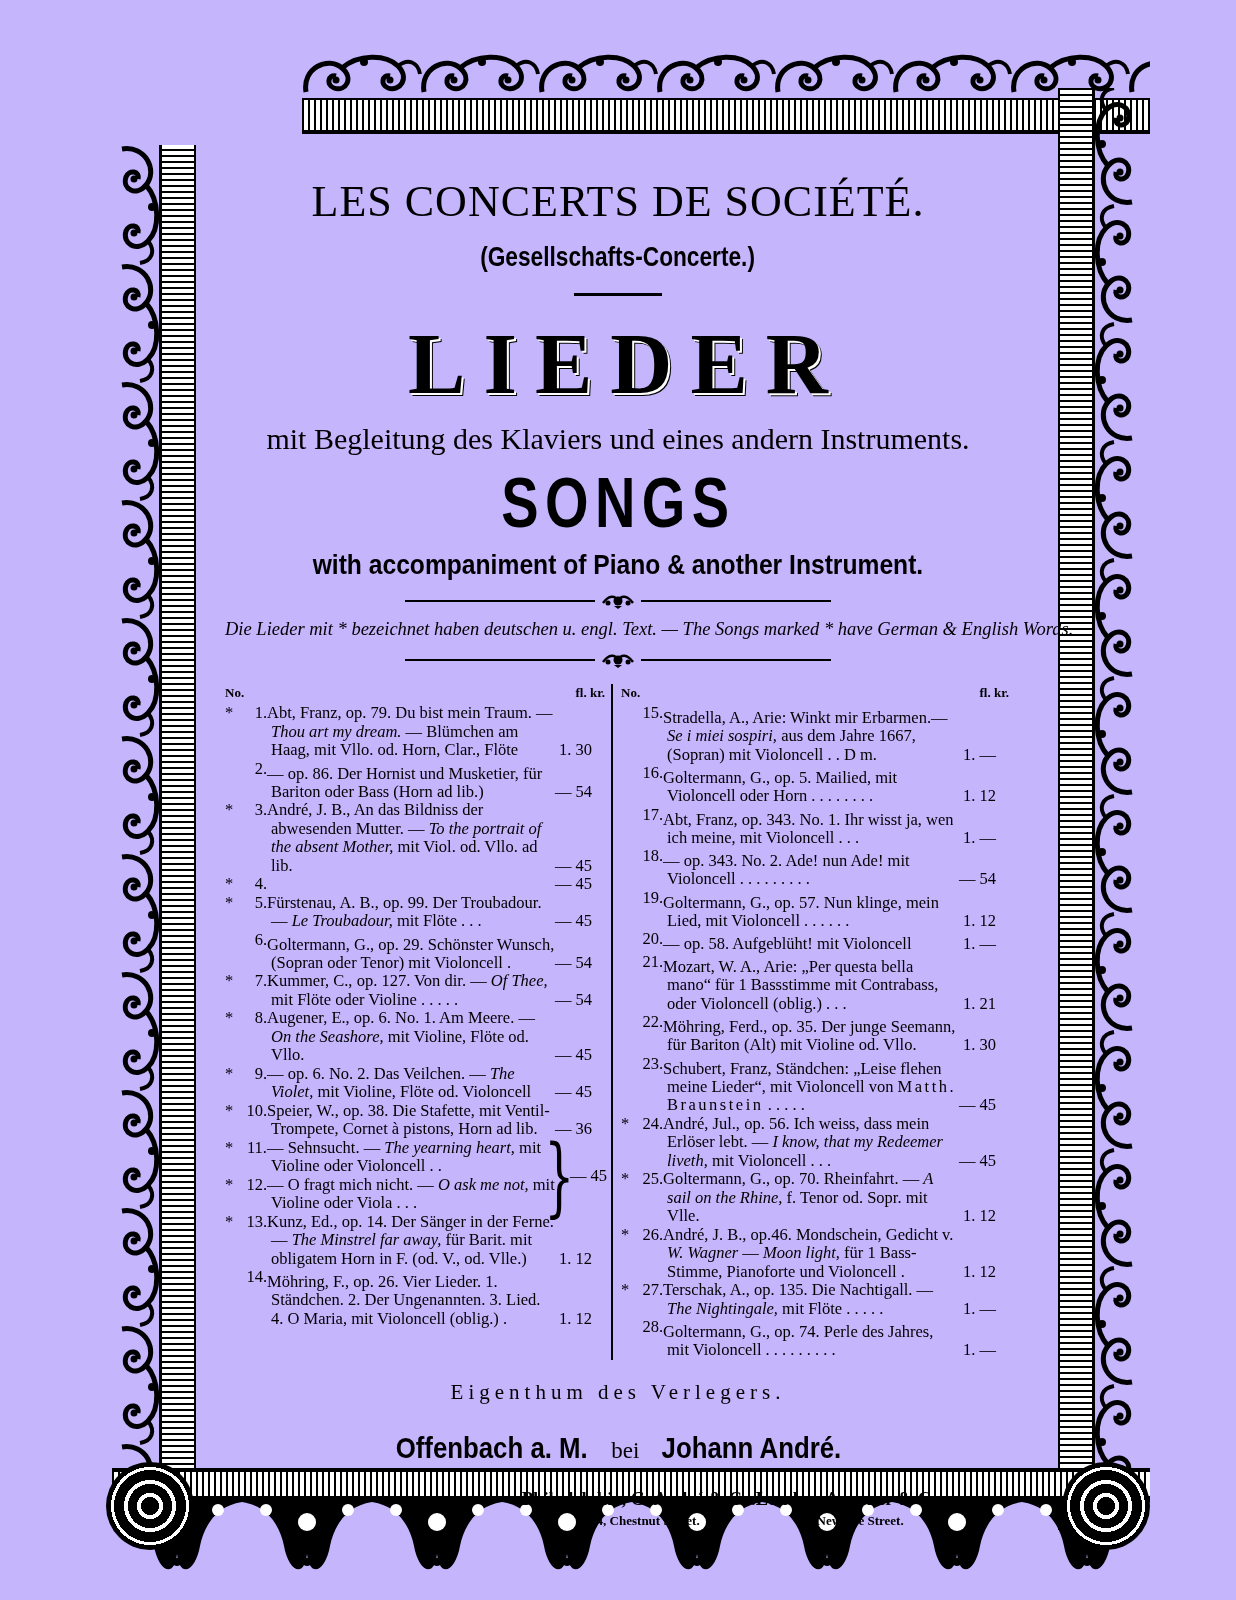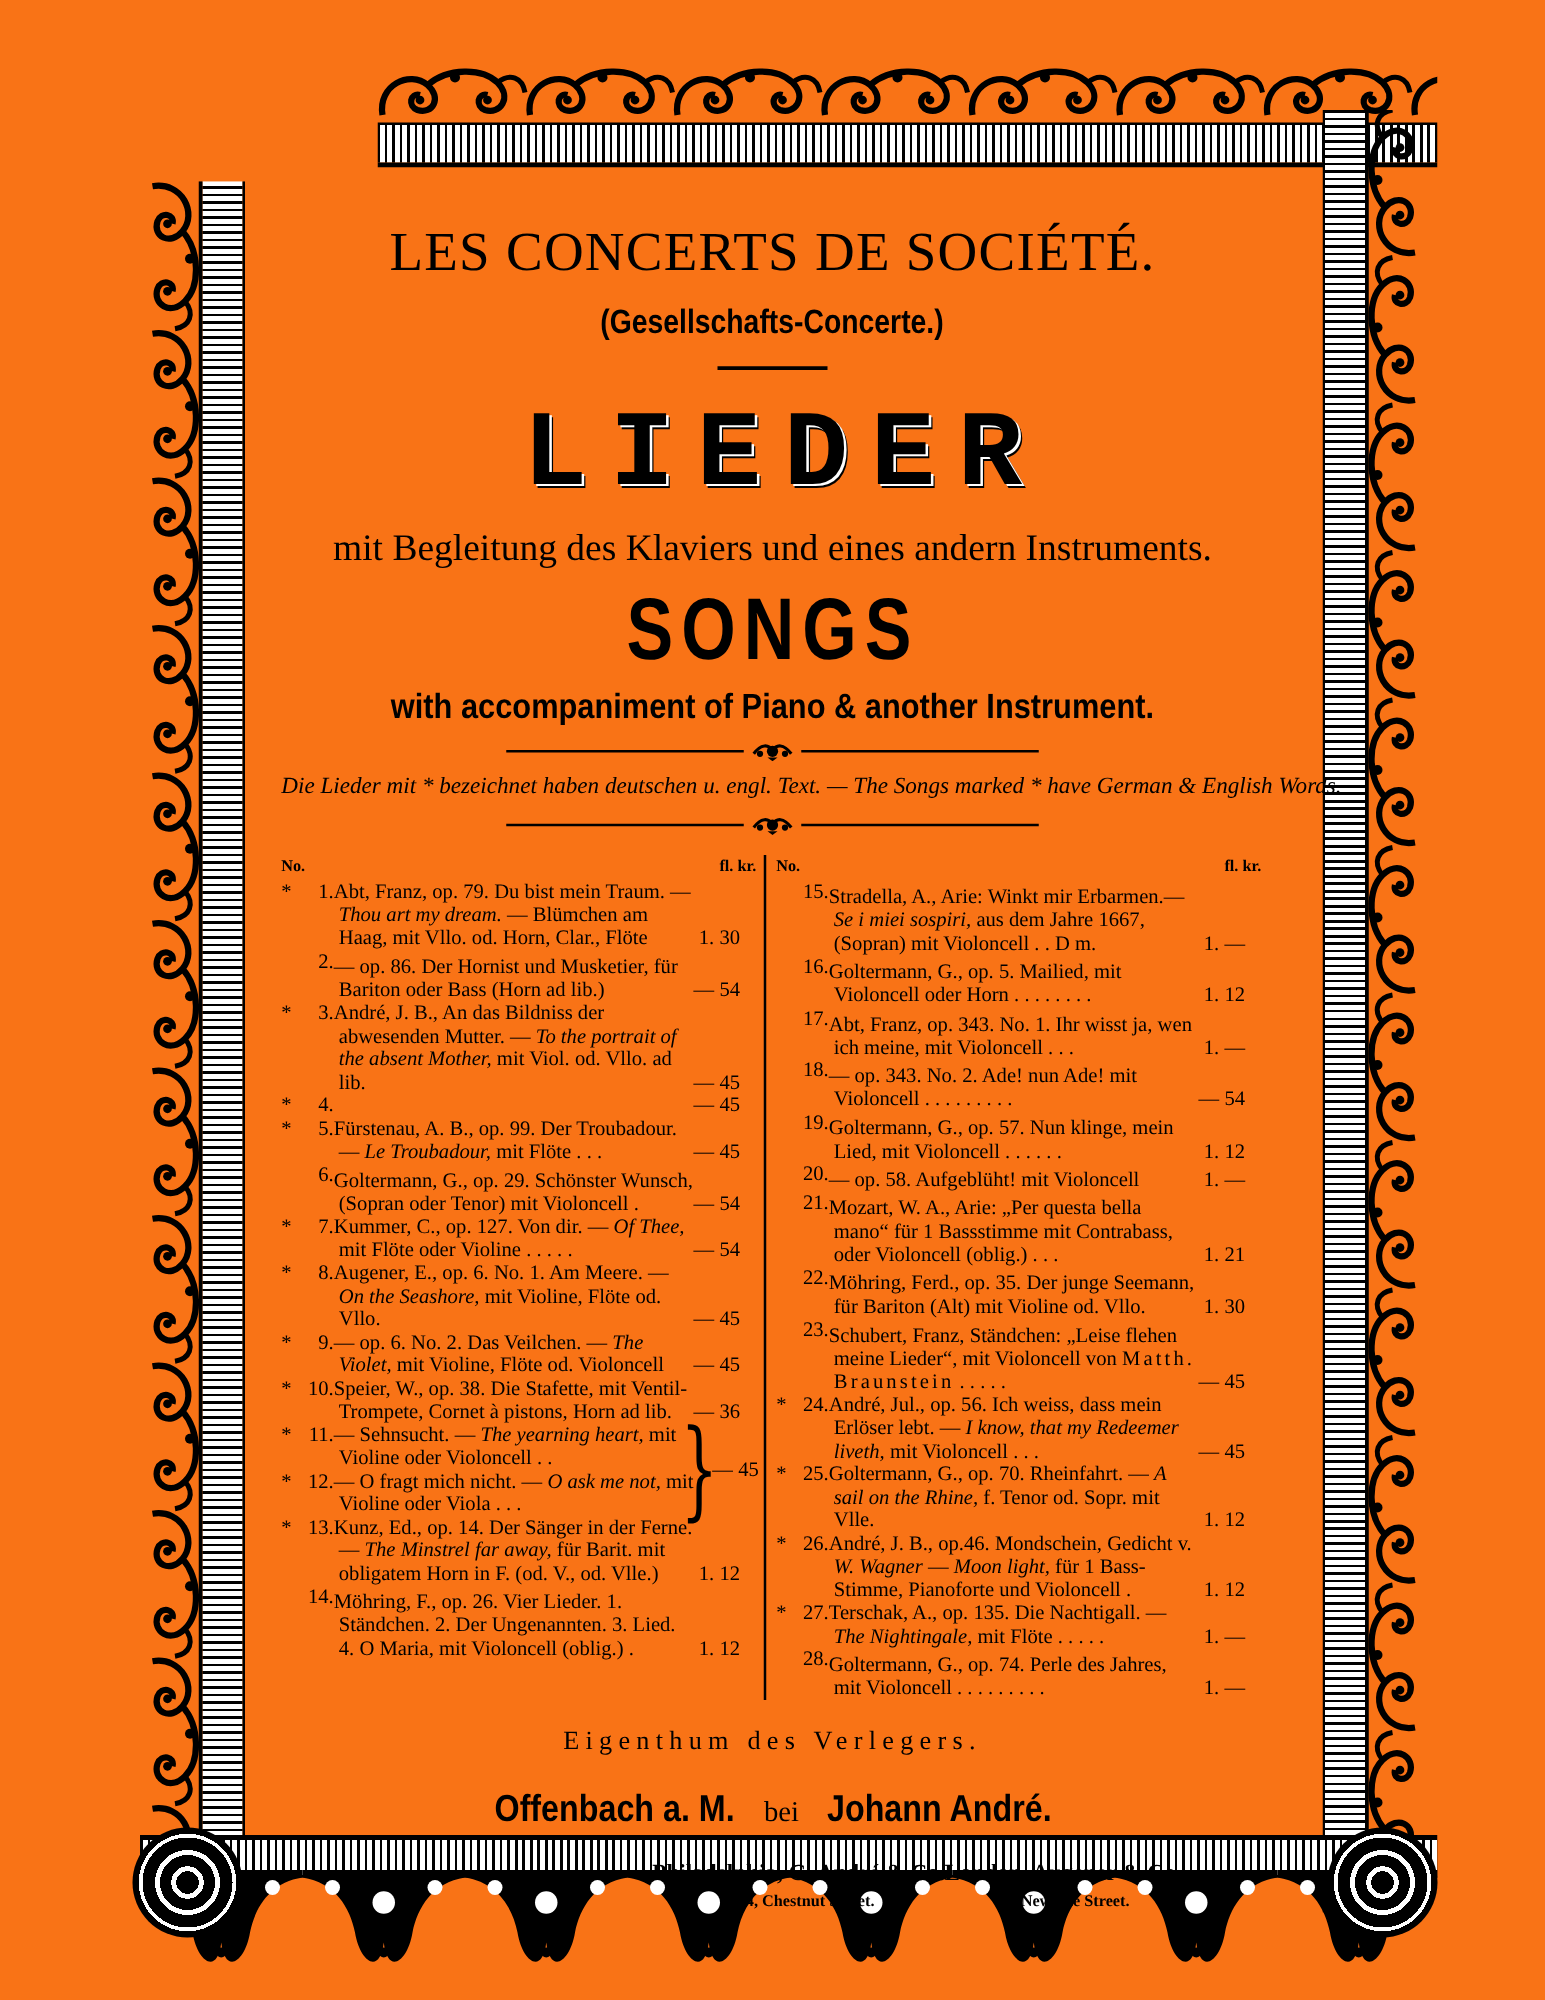--- a/index.html
+++ b/index.html
@@ -1,16 +1,16 @@
 <!DOCTYPE html>
 <html><head>
 <meta charset="utf-8">
 <style>
   html,body{margin:0;padding:0;background:#e8e8e8;}
-  .page{position:relative;width:1236px;height:1600px;background:#f97316;color:#000;
+  .page{position:relative;width:1236px;height:1600px;background:#c4b5fd;color:#000;
         font-family:"Liberation Serif",serif;overflow:hidden;margin:0 auto;}
 
   
   .bband{position:absolute;overflow:hidden;}
   .b-top{left:302px;top:50px;width:848px;height:84px;}
   .b-top .hatch{position:absolute;left:0;bottom:0;width:100%;height:30px;
       background:repeating-linear-gradient(90deg,#000 0 2px,#fff 2px 6px);
       border-top:2px solid #000;border-bottom:4px solid #000;}
   .b-top svg{position:absolute;left:0;top:2px;width:848px;height:50px;}
   .b-left{left:118px;top:145px;width:78px;height:1380px;}
@@ -35,21 +35,21 @@
   .ros-br{left:1062px;top:1462px;}
 
   
   .content{position:absolute;left:225px;top:150px;width:786px;text-align:center;}
 
   .title-fr{font-size:44px;letter-spacing:1px;margin-top:28px;line-height:1.1;}
   .subtitle-de{margin-top:16px;}
   .subtitle-de span{display:inline-block;font-family:"Liberation Sans",sans-serif;
       font-weight:bold;font-size:27px;transform:scaleX(0.84);}
   .small-rule{width:88px;height:3px;background:#000;margin:20px auto 0;}
-  .lieder{margin-top:22px;font-family:Liberation Mono, monospace;font-weight:bold;font-size:86px;
+  .lieder{margin-top:22px;font-family:Liberation Serif, serif;font-weight:bold;font-size:86px;
       letter-spacing:18px;line-height:1.08;text-indent:18px;
       text-shadow:2px 2px 0 #fff,3px 3px 0 #000;}
   .de-sub{margin-top:10px;font-size:30px;line-height:1.2;}
   .songs{margin-top:10px;text-decoration:underline;}
   .songs span{display:inline-block;font-family:"Liberation Sans",sans-serif;font-weight:bold;
       font-size:70px;letter-spacing:8px;transform:scaleX(0.8);line-height:1.05;}
   .en-sub{margin-top:8px;}
   .en-sub span{display:inline-block;font-family:"Liberation Sans",sans-serif;font-weight:bold;
       font-size:28px;transform:scaleX(0.88);}
   .frule{margin-top:12px;display:flex;align-items:center;justify-content:center;gap:6px;}

